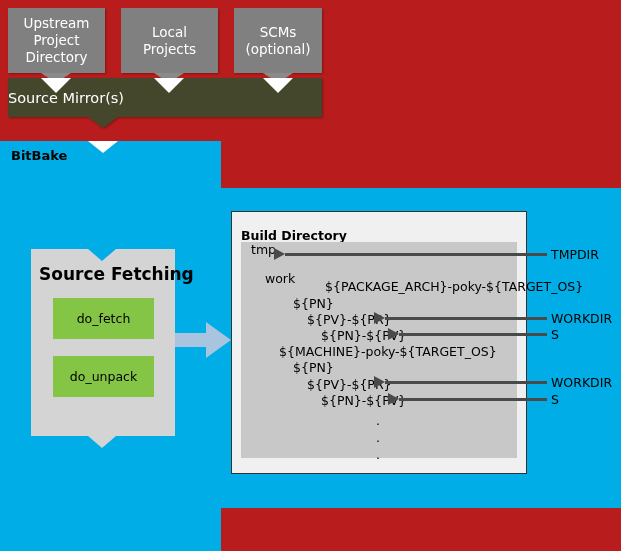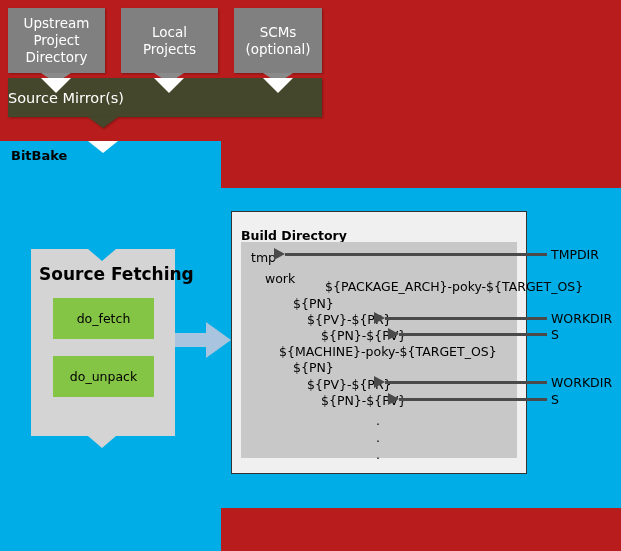--- a/index.html
+++ b/index.html
@@ -284,21 +284,21 @@
 
   <svg id="connector" viewBox="0 0 56 36">
     <polygon points="0,11 31,11 31,0 56,18 31,36 31,25 0,25" fill="#a8c4de"></polygon>
   </svg>
 
   <div id="build-dir"></div>
   <div id="build-dir-title">Build Directory</div>
   <div id="tree-panel"></div>
 
   <div id="tree-lines">
-      <div class="tree-line" style="left: 251px; top: 250px;">tmp</div>
+      <div class="tree-line" style="left: 251px; top: 242px;">tmp</div>
       <div class="tree-line" style="left: 265px; top: 263.2px; margin-top: 8px;">work</div>
       <div class="tree-line" style="left: 279px; top: 279.4px; margin-left: 46px;">${PACKAGE_ARCH}-poky-${TARGET_OS}</div>
       <div class="tree-line" style="left: 293px; top: 295.6px;">${PN}</div>
       <div class="tree-line" style="left: 307px; top: 311.8px;">${PV}-${PR}</div>
       <div class="tree-line" style="left: 321px; top: 328px;">${PN}-${PV}</div>
       <div class="tree-line" style="left: 279px; top: 344.2px;">${MACHINE}-poky-${TARGET_OS}</div>
       <div class="tree-line" style="left: 293px; top: 360.4px;">${PN}</div>
       <div class="tree-line" style="left: 307px; top: 376.6px;">${PV}-${PR}</div>
       <div class="tree-line" style="left: 321px; top: 392.8px;">${PN}-${PV}</div>
     </div>

